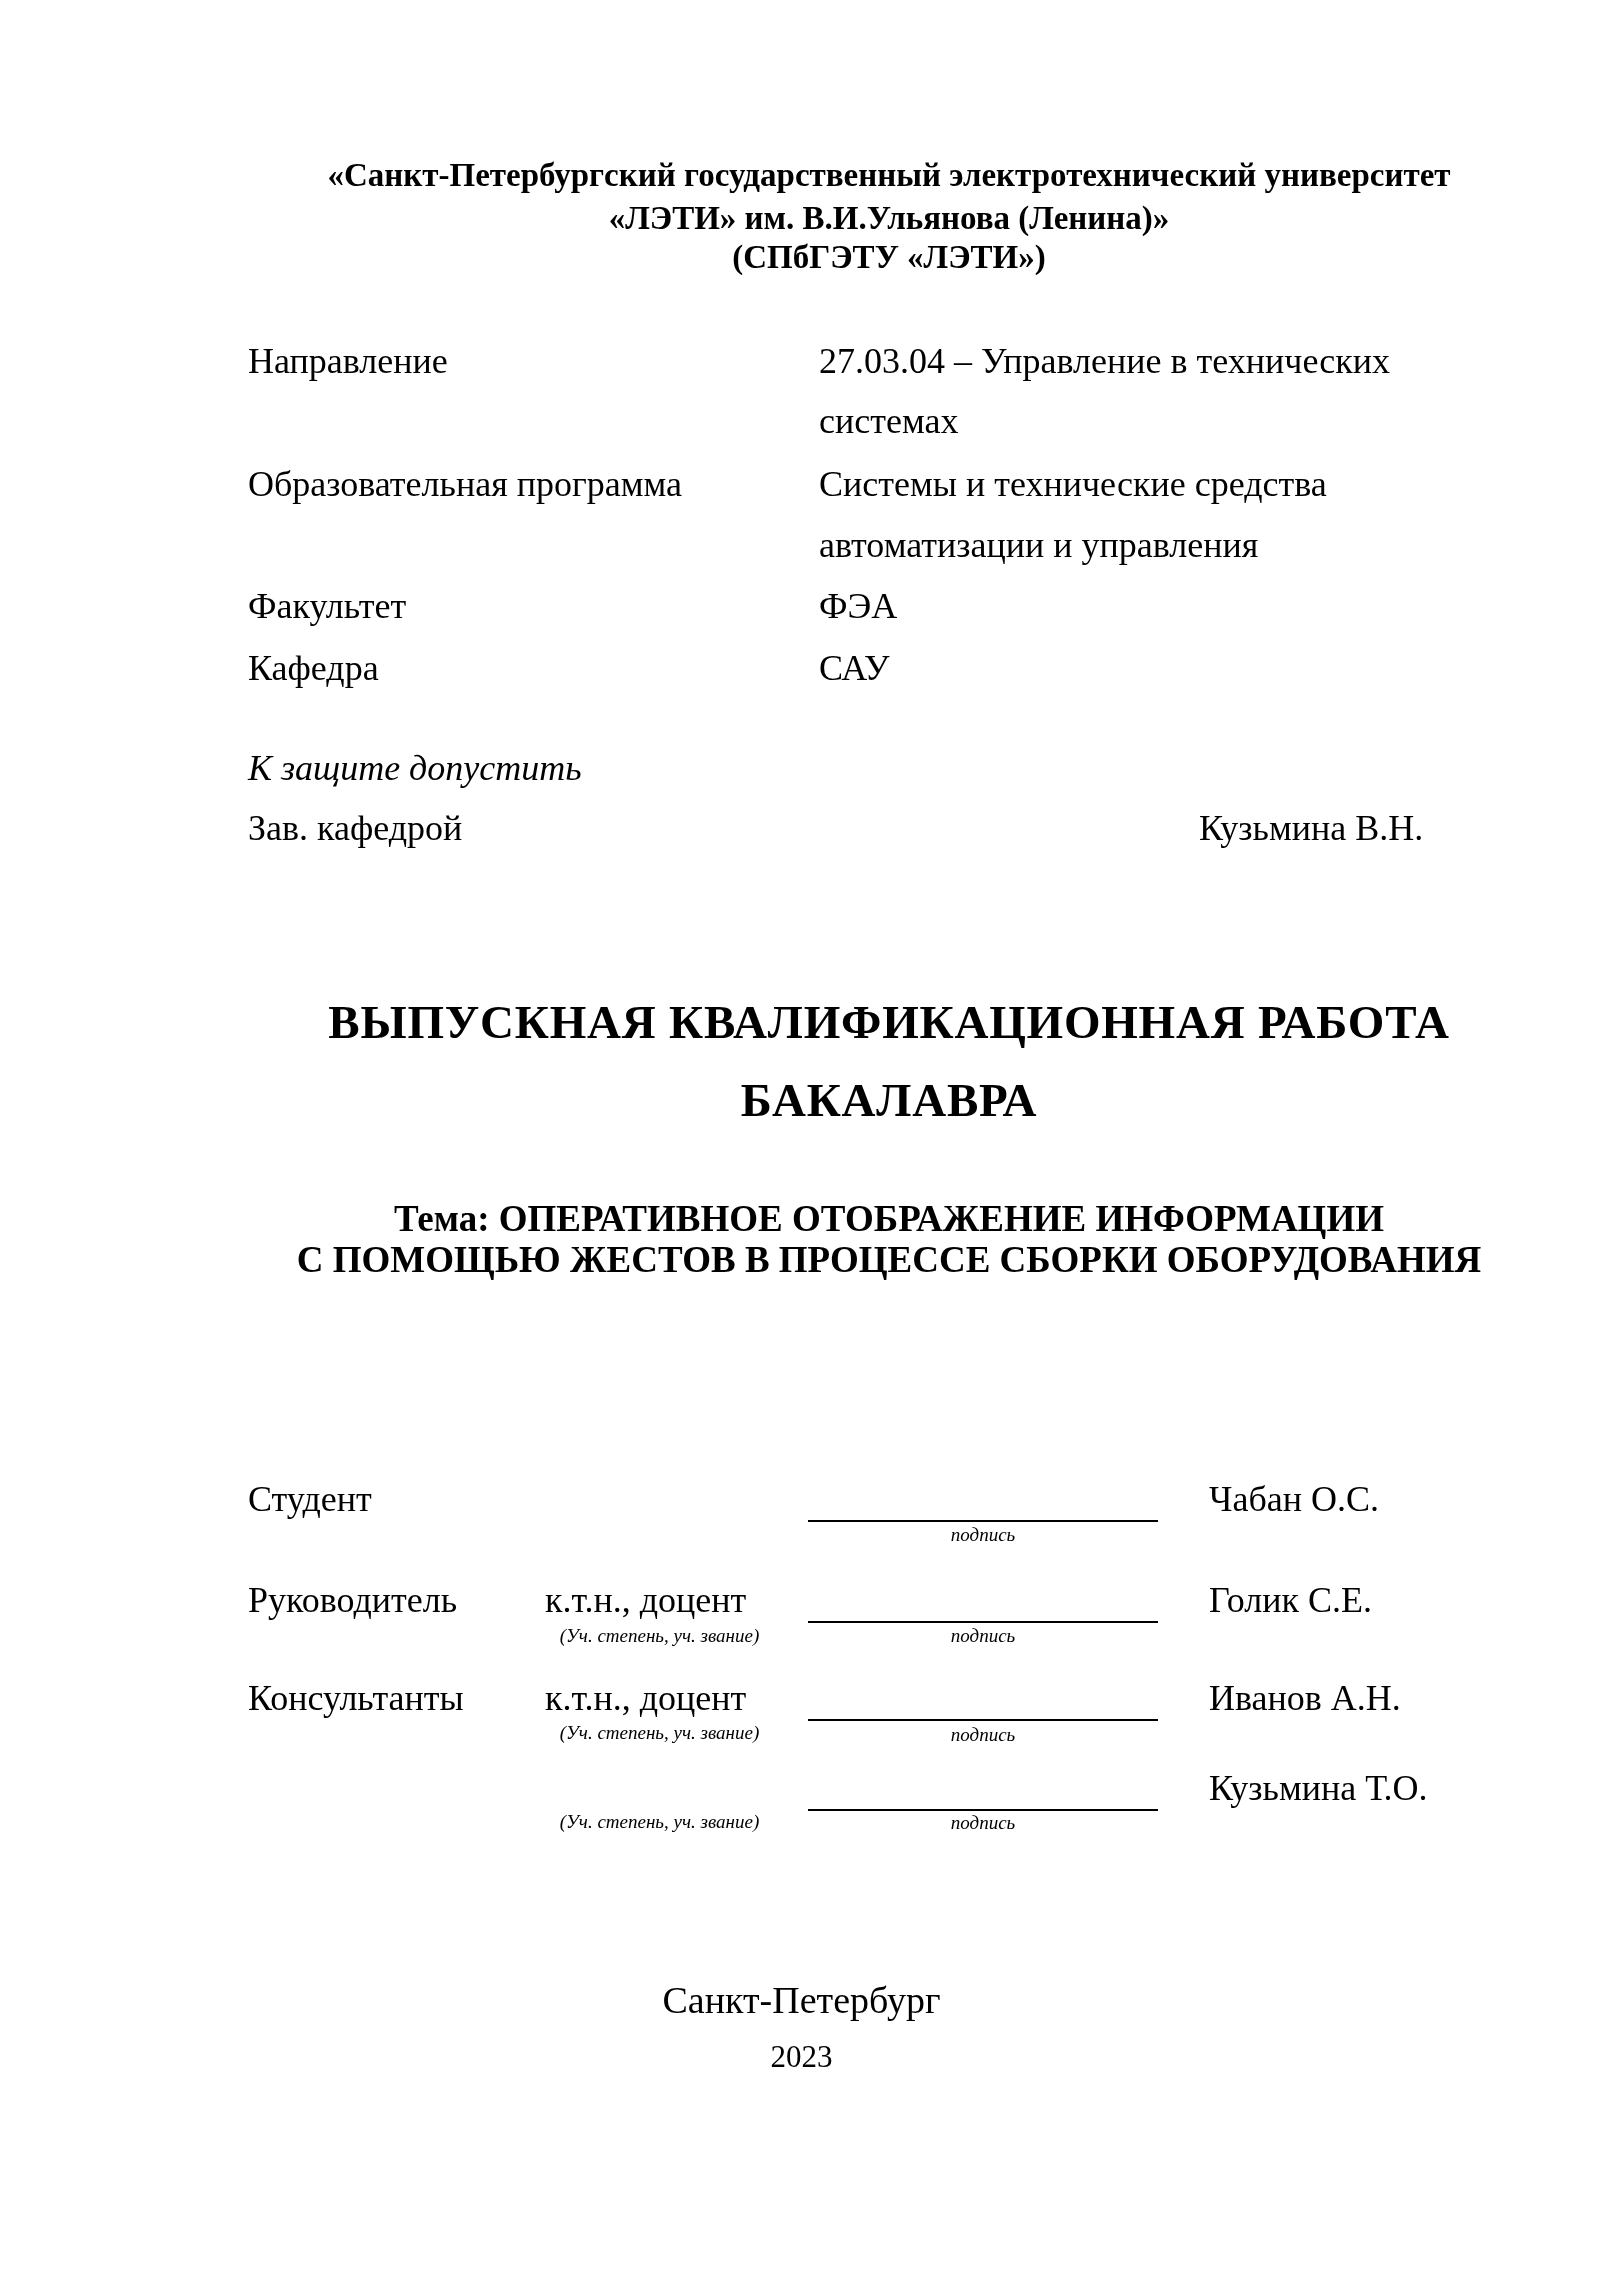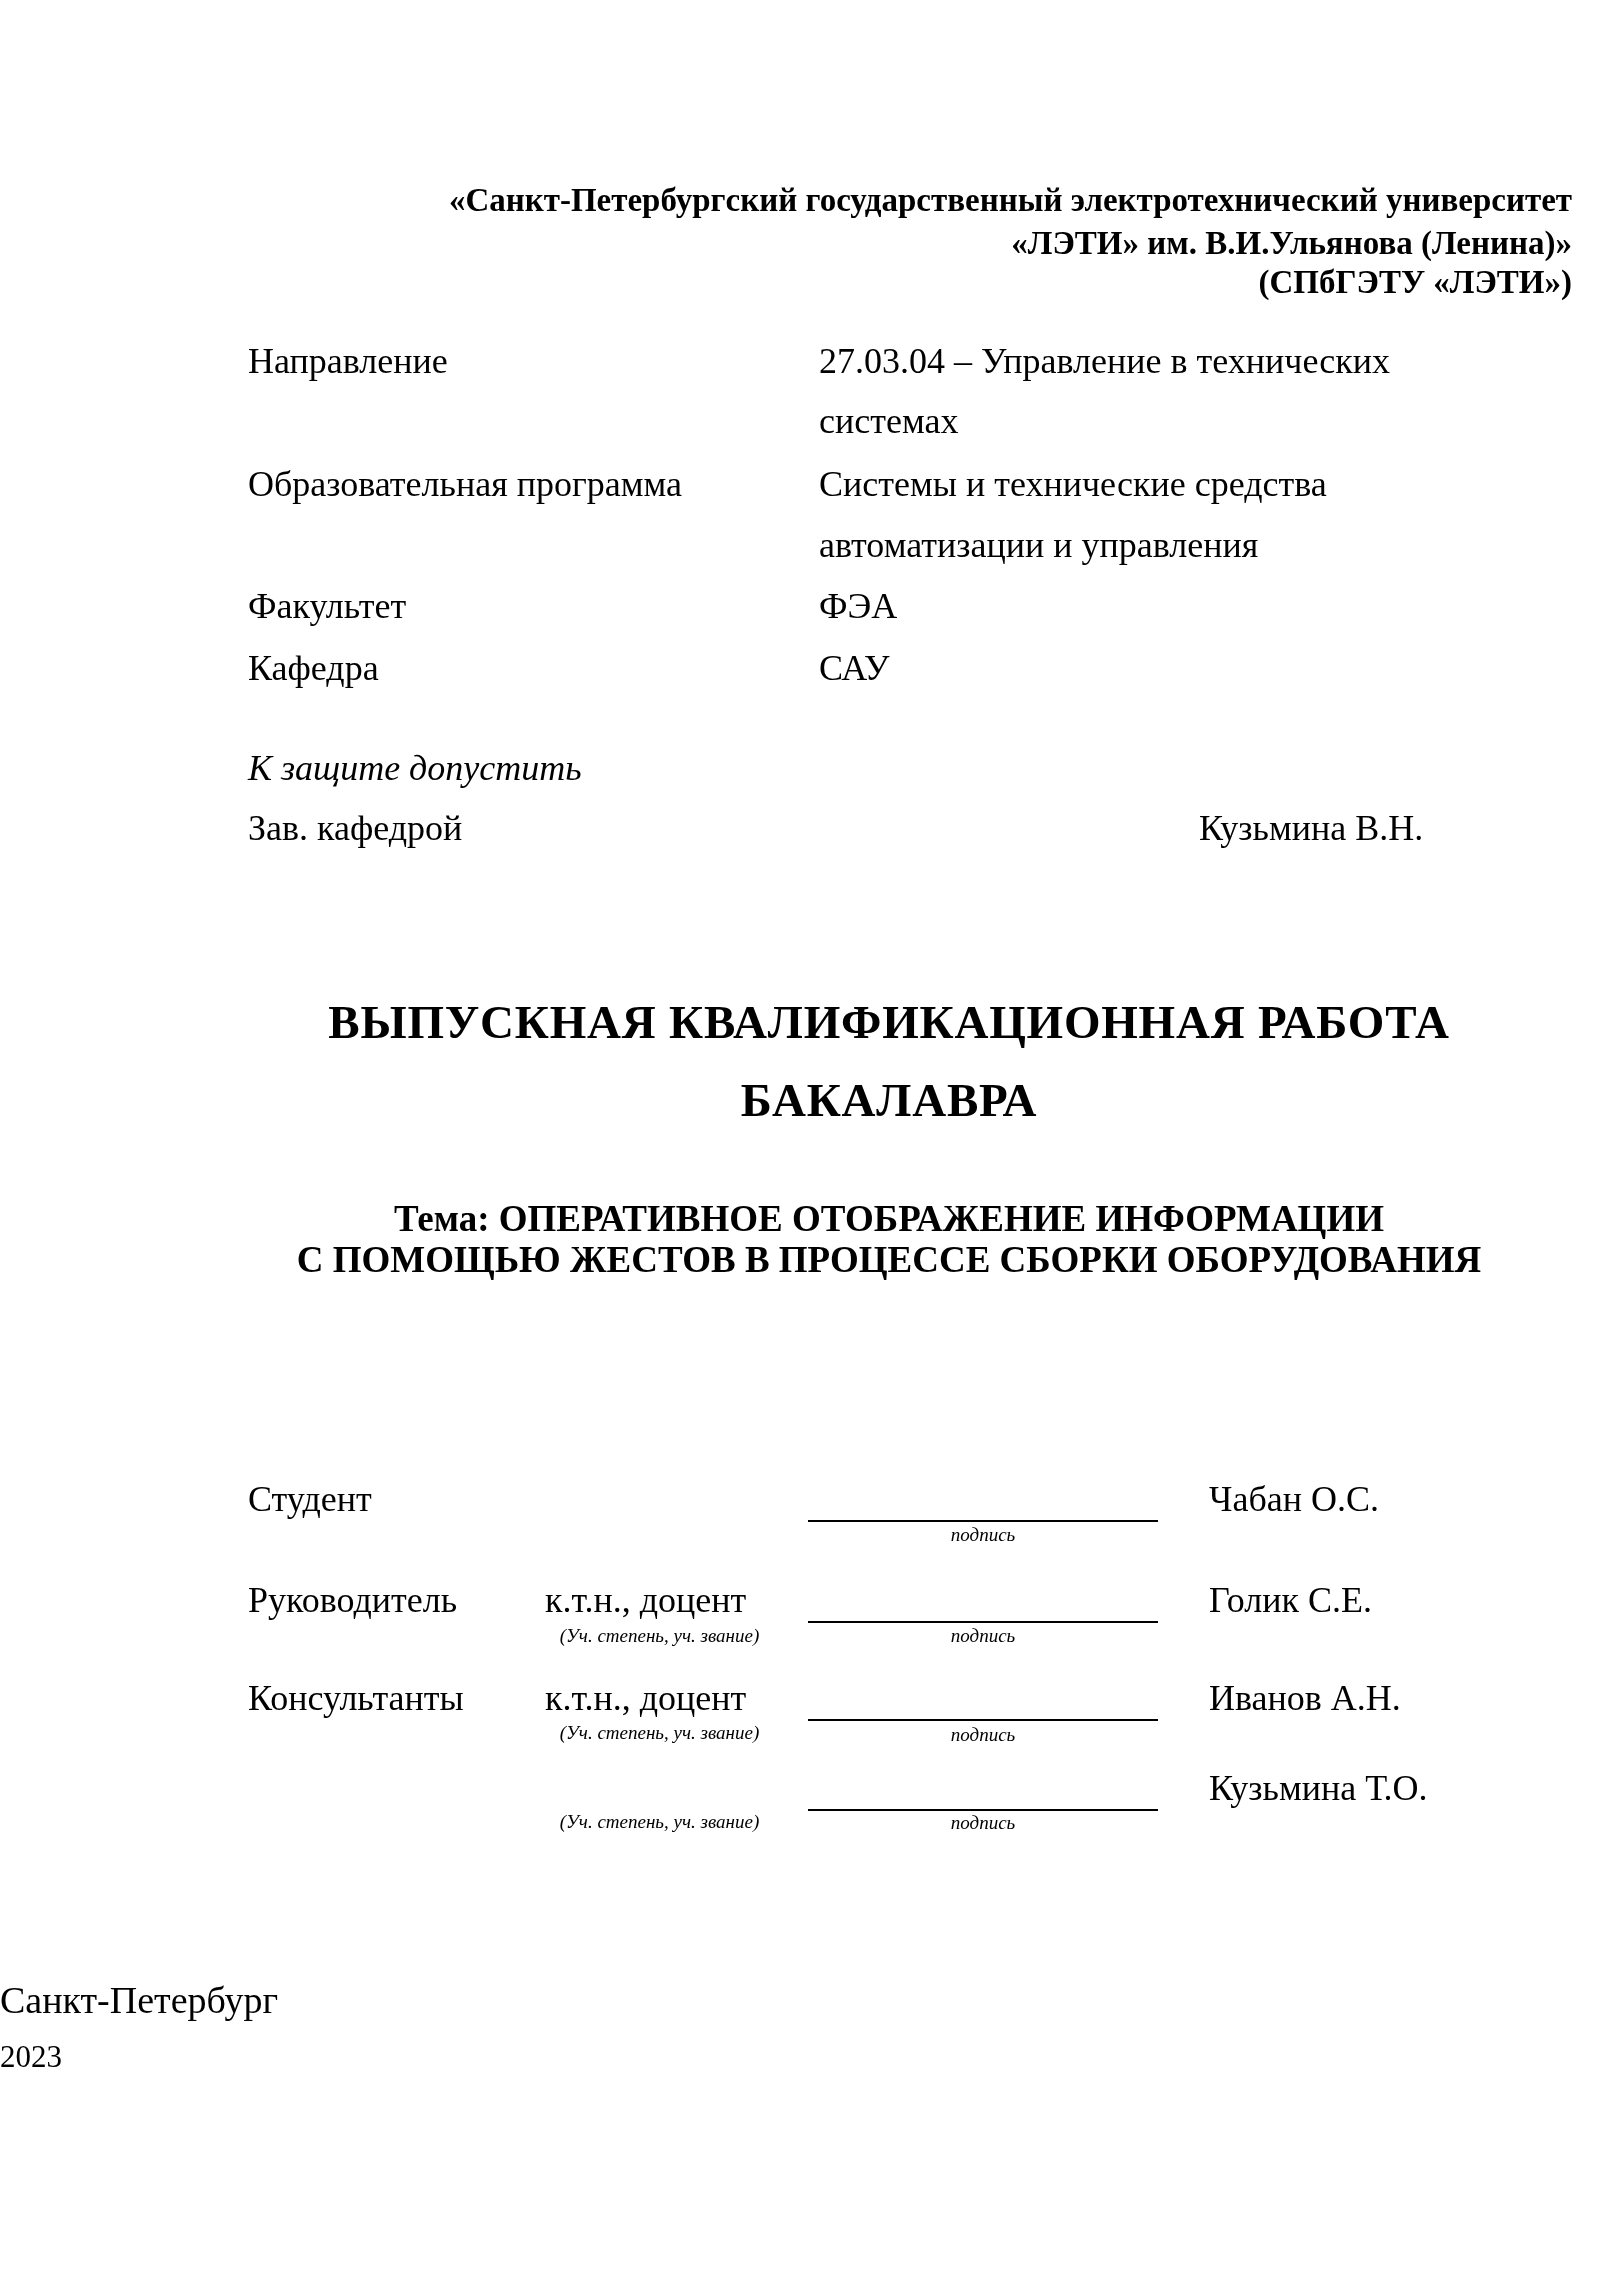--- a/index.html
+++ b/index.html
@@ -1,20 +1,20 @@
 <!DOCTYPE html>
 <html style="font-size:12.6px"><head>
 <meta charset="utf-8">
 <style>
   html, body { margin: 0; padding: 0; background: #ffffff; }
   body { width: 1623px; height: 2295px; position: relative; overflow: hidden;
          font-family: "Liberation Serif", "DejaVu Serif", serif; color: #000; }
   .abs { position: absolute; white-space: nowrap; line-height: 1; }
-  .center { left: 0; width: 1579px; }
-  .hdr { font-size: 33px; font-weight: bold; left: 206px; width: 1366px; text-align: right; margin-top: 25px; }
+  .center { left: 12px; width: 1579px; text-align: center; }
+  .hdr { font-size: 33px; font-weight: bold; left: 206px; width: 1366px; text-align: center; }
   .lbl { font-size: 36px; font-weight: normal; left: 248px; }
   .val { font-size: 36px; left: 819px; }
   .body46 { font-size: 36px; }
   .title { font-size: 47px; font-weight: bold; left: 206px; width: 1366px; text-align: center; letter-spacing: 0.8px; }
   .topic { font-size: 37px; font-weight: bold; left: 206px; width: 1366px; text-align: center; }
   .sig-line { position: absolute; left: 808px; width: 350px; height: 0; border-top: 2.4px solid #000; }
   .cap { font-size: 19px; font-style: italic; }
   .cap-deg { left: 545px; width: 229px; text-align: center; }
   .cap-sig { left: 808px; width: 350px; text-align: center; }
   .name { font-size: 36px; left: 1209px; }

